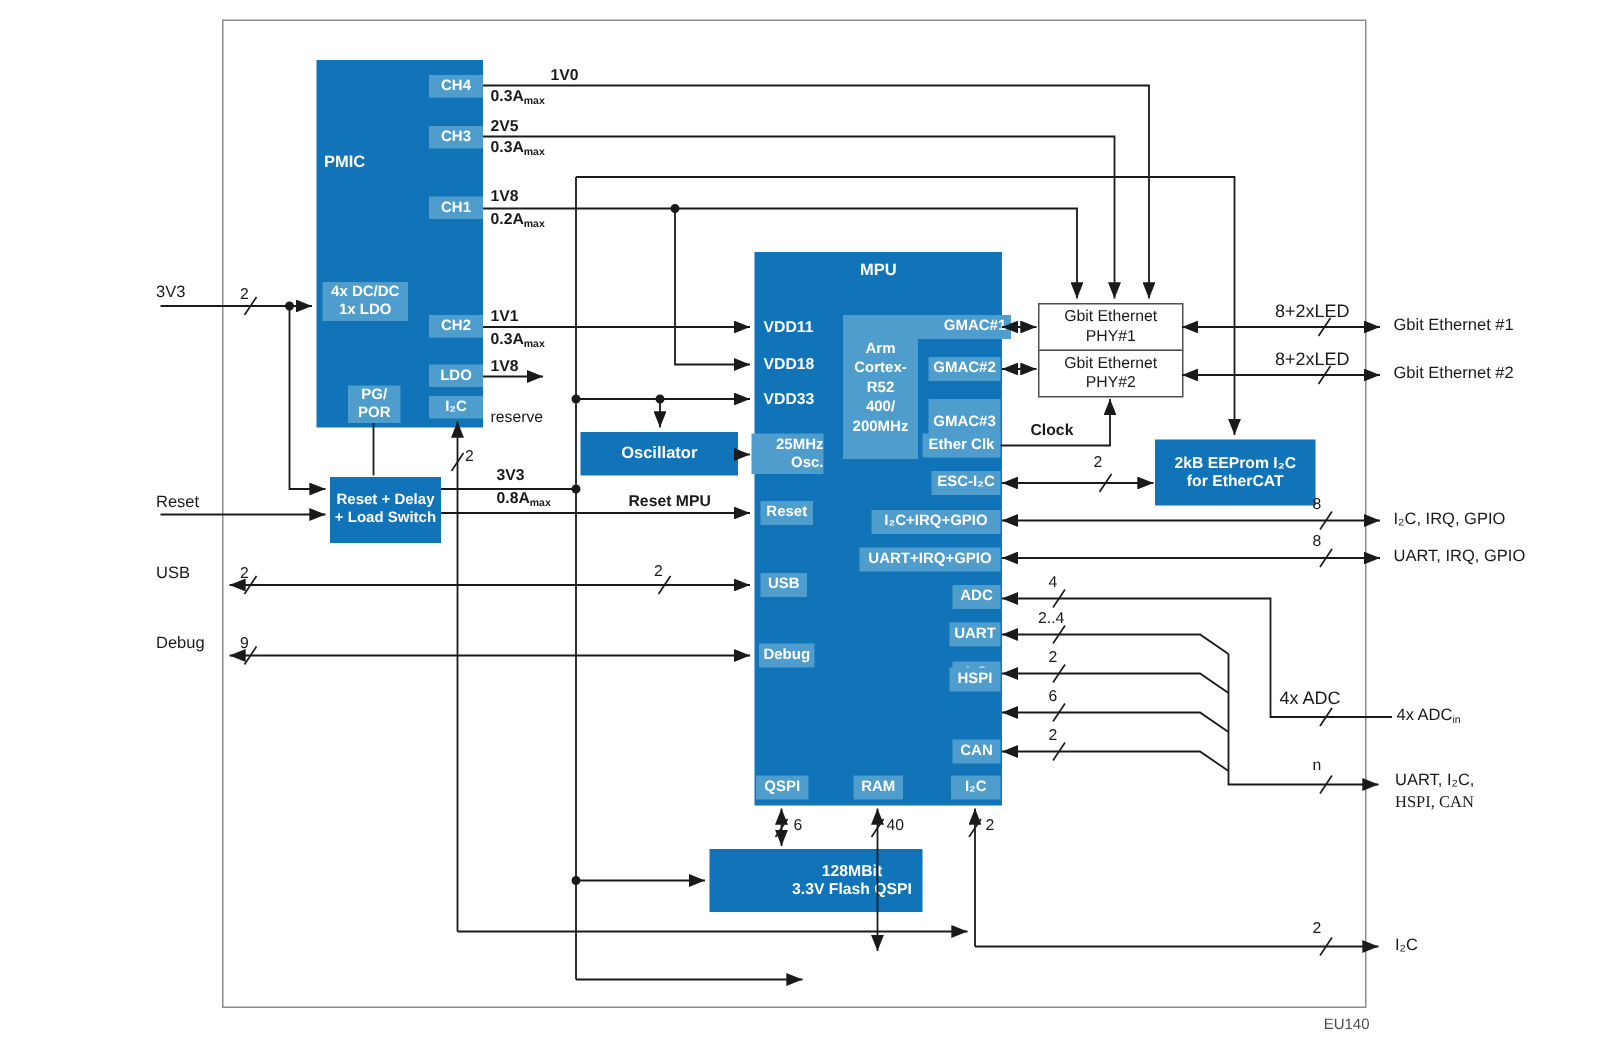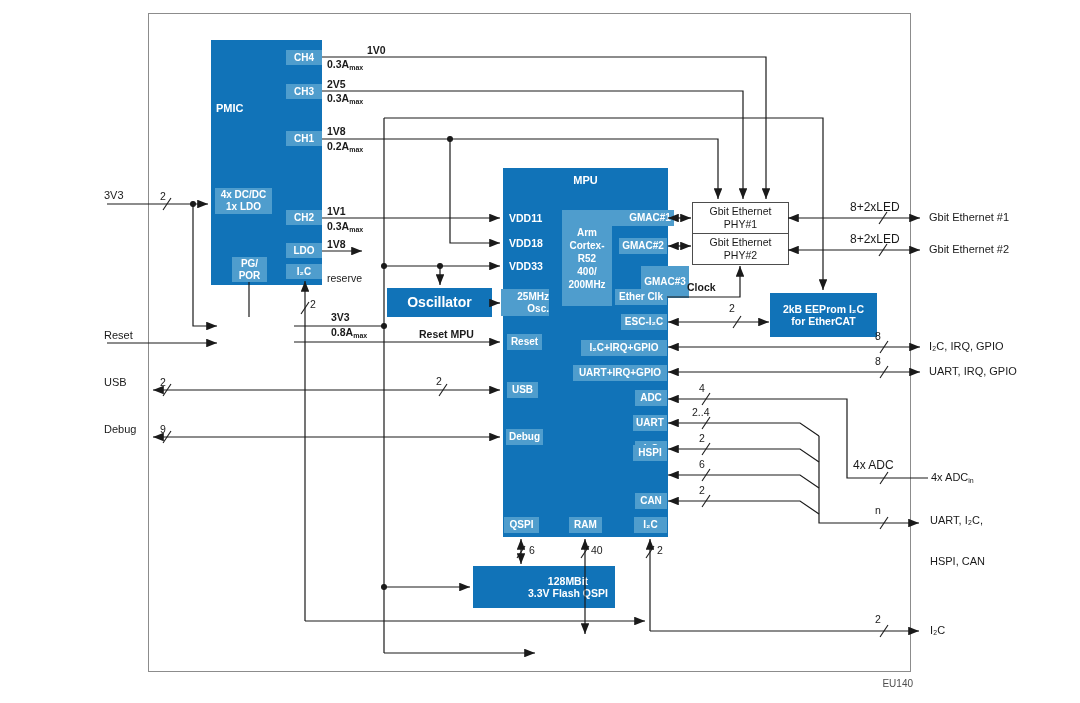--- a/index.html
+++ b/index.html
@@ -46,22 +46,26 @@
     <div>PG/</div>
     <div>POR</div>
   </div>
   <div class="chip" style="left:286px;top:50px;width:36px;height:15px;">CH4</div>
   <div class="chip" style="left:286px;top:84px;width:36px;height:15px;">CH3</div>
   <div class="chip" style="left:286px;top:131px;width:36px;height:15px;">CH1</div>
   <div class="chip" style="left:286px;top:210px;width:36px;height:15px;">CH2</div>
   <div class="chip" style="left:286px;top:243px;width:36px;height:15px;">LDO</div>
   <div class="chip" style="left:286px;top:264px;width:36px;height:15px;">I₂C</div>
 
-
-  <div class="blk" style="left:387px;top:288px;width:105px;height:29px;font-size:14px;">Oscillator</div>
+  <div class="blk" style="left:220px;top:318px;width:74px;height:44px;font-size:10px;">
+    <div>Reset + Delay</div>
+    <div>+ Load Switch</div>
+  </div>
+
+  <div class="blk" style="left:387px;top:288px;width:105px;height:29px;font-size:11px;">Oscillator</div>
 
   <div class="blk" style="left:503px;top:168px;width:165px;height:369px;"></div>
   <div class="abs" style="left:503px;top:174px;width:165px;text-align:center;color:#fff;font-weight:700;font-size:11px;">MPU</div>
   <div class="port" style="left:509px;top:212px;">VDD11</div>
   <div class="port" style="left:509px;top:237px;">VDD18</div>
   <div class="port" style="left:509px;top:260px;">VDD33</div>
   <div class="chip" style="left:562px;top:210px;width:50px;height:96px;line-height:13px;">
     <div>Arm</div>
     <div>Cortex-</div>
     <div>R52</div>
@@ -73,21 +77,21 @@
     <div>Osc.</div>
   </div>
   <div class="chip" style="left:507px;top:334px;width:35px;height:16px;">Reset</div>
   <div class="chip" style="left:507px;top:382px;width:31px;height:16px;">USB</div>
   <div class="chip" style="left:506px;top:429px;width:37px;height:16px;">Debug</div>
   <div class="chip" style="left:504px;top:517px;width:35px;height:16px;">QSPI</div>
   <div class="chip" style="left:569px;top:517px;width:33px;height:16px;">RAM</div>
   <div class="chip" style="left:634px;top:517px;width:33px;height:16px;">I₂C</div>
   <div class="chip" style="left:591px;top:210px;width:48px;height:16px;padding-left:35px;">GMAC#1</div>
   <div class="chip" style="left:619px;top:238px;width:48px;height:16px;">GMAC#2</div>
-  <div class="chip" style="left:641px;top:266px;width:48px;height:32px;">GMAC#3</div>
+  <div class="chip" style="left:619px;top:266px;width:48px;height:32px;">GMAC#3</div>
   <div class="chip" style="left:615px;top:289px;width:52px;height:16px;">Ether Clk</div>
   <div class="chip" style="left:621px;top:314px;width:46px;height:16px;">ESC-I₂C</div>
   <div class="chip" style="left:581px;top:340px;width:86px;height:16px;">I₂C+IRQ+GPIO</div>
   <div class="chip" style="left:573px;top:365px;width:94px;height:16px;">UART+IRQ+GPIO</div>
   <div class="chip" style="left:635px;top:390px;width:32px;height:16px;">ADC</div>
   <div class="chip" style="left:633px;top:415px;width:34px;height:16px;">UART</div>
   <div class="chip" style="left:635px;top:441px;width:32px;height:16px;">I₂C</div>
   <div class="chip" style="left:633px;top:445px;width:34px;height:16px;">HSPI</div>
   <div class="chip" style="left:635px;top:493px;width:32px;height:16px;">CAN</div>
 
@@ -252,17 +256,17 @@
 
   <div class="big" style="left:850px;top:200px;">8+2xLED</div>
   <div class="big" style="left:850px;top:232px;">8+2xLED</div>
   <div class="big" style="left:853px;top:458px;">4x ADC</div>
   <div class="lbl" style="left:929px;top:211px;">Gbit Ethernet #1</div>
   <div class="lbl" style="left:929px;top:243px;">Gbit Ethernet #2</div>
   <div class="lbl" style="left:929px;top:340px;">I₂C, IRQ, GPIO</div>
   <div class="lbl" style="left:929px;top:365px;">UART, IRQ, GPIO</div>
   <div class="lbl" style="left:931px;top:471px;"><span>4x ADC</span><sub class="s">in</sub></div>
   <div class="lbl" style="left:930px;top:514px;">UART, I₂C,</div>
-  <div class="lbl" style="left:930px;top:555px;">HSPI, CAN</div>
+  <div class="lbl" style="left:930px;top:529px;font-family:Liberation Serif, serif;">HSPI, CAN</div>
   <div class="lbl" style="left:930px;top:624px;">I₂C</div>
 
   <div id="footer">EU140</div>
 </div>
 
 </body></html>

